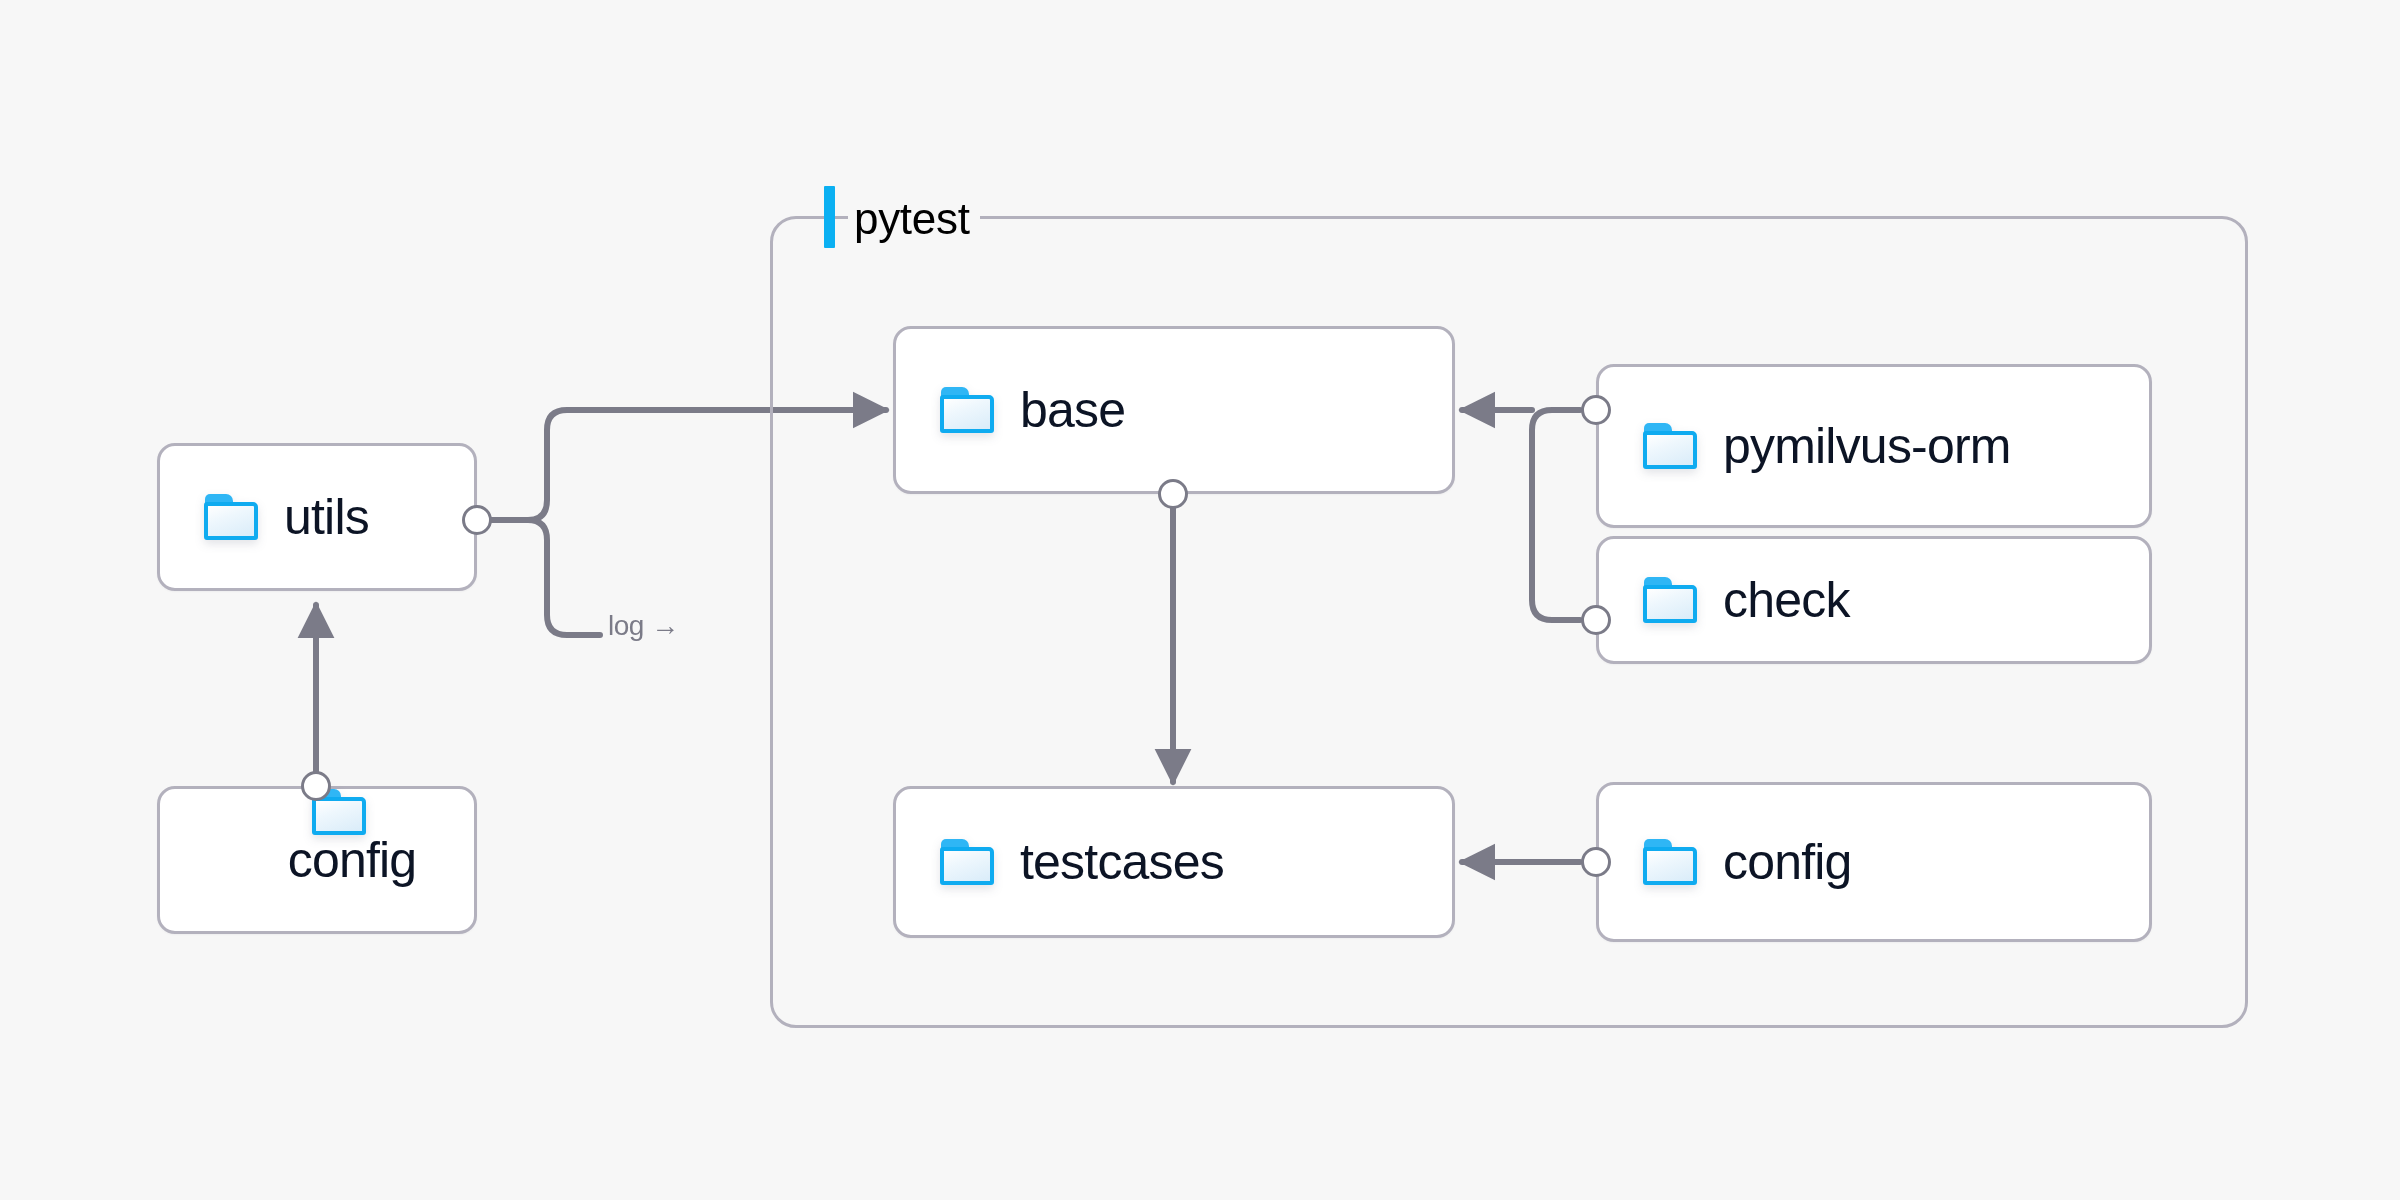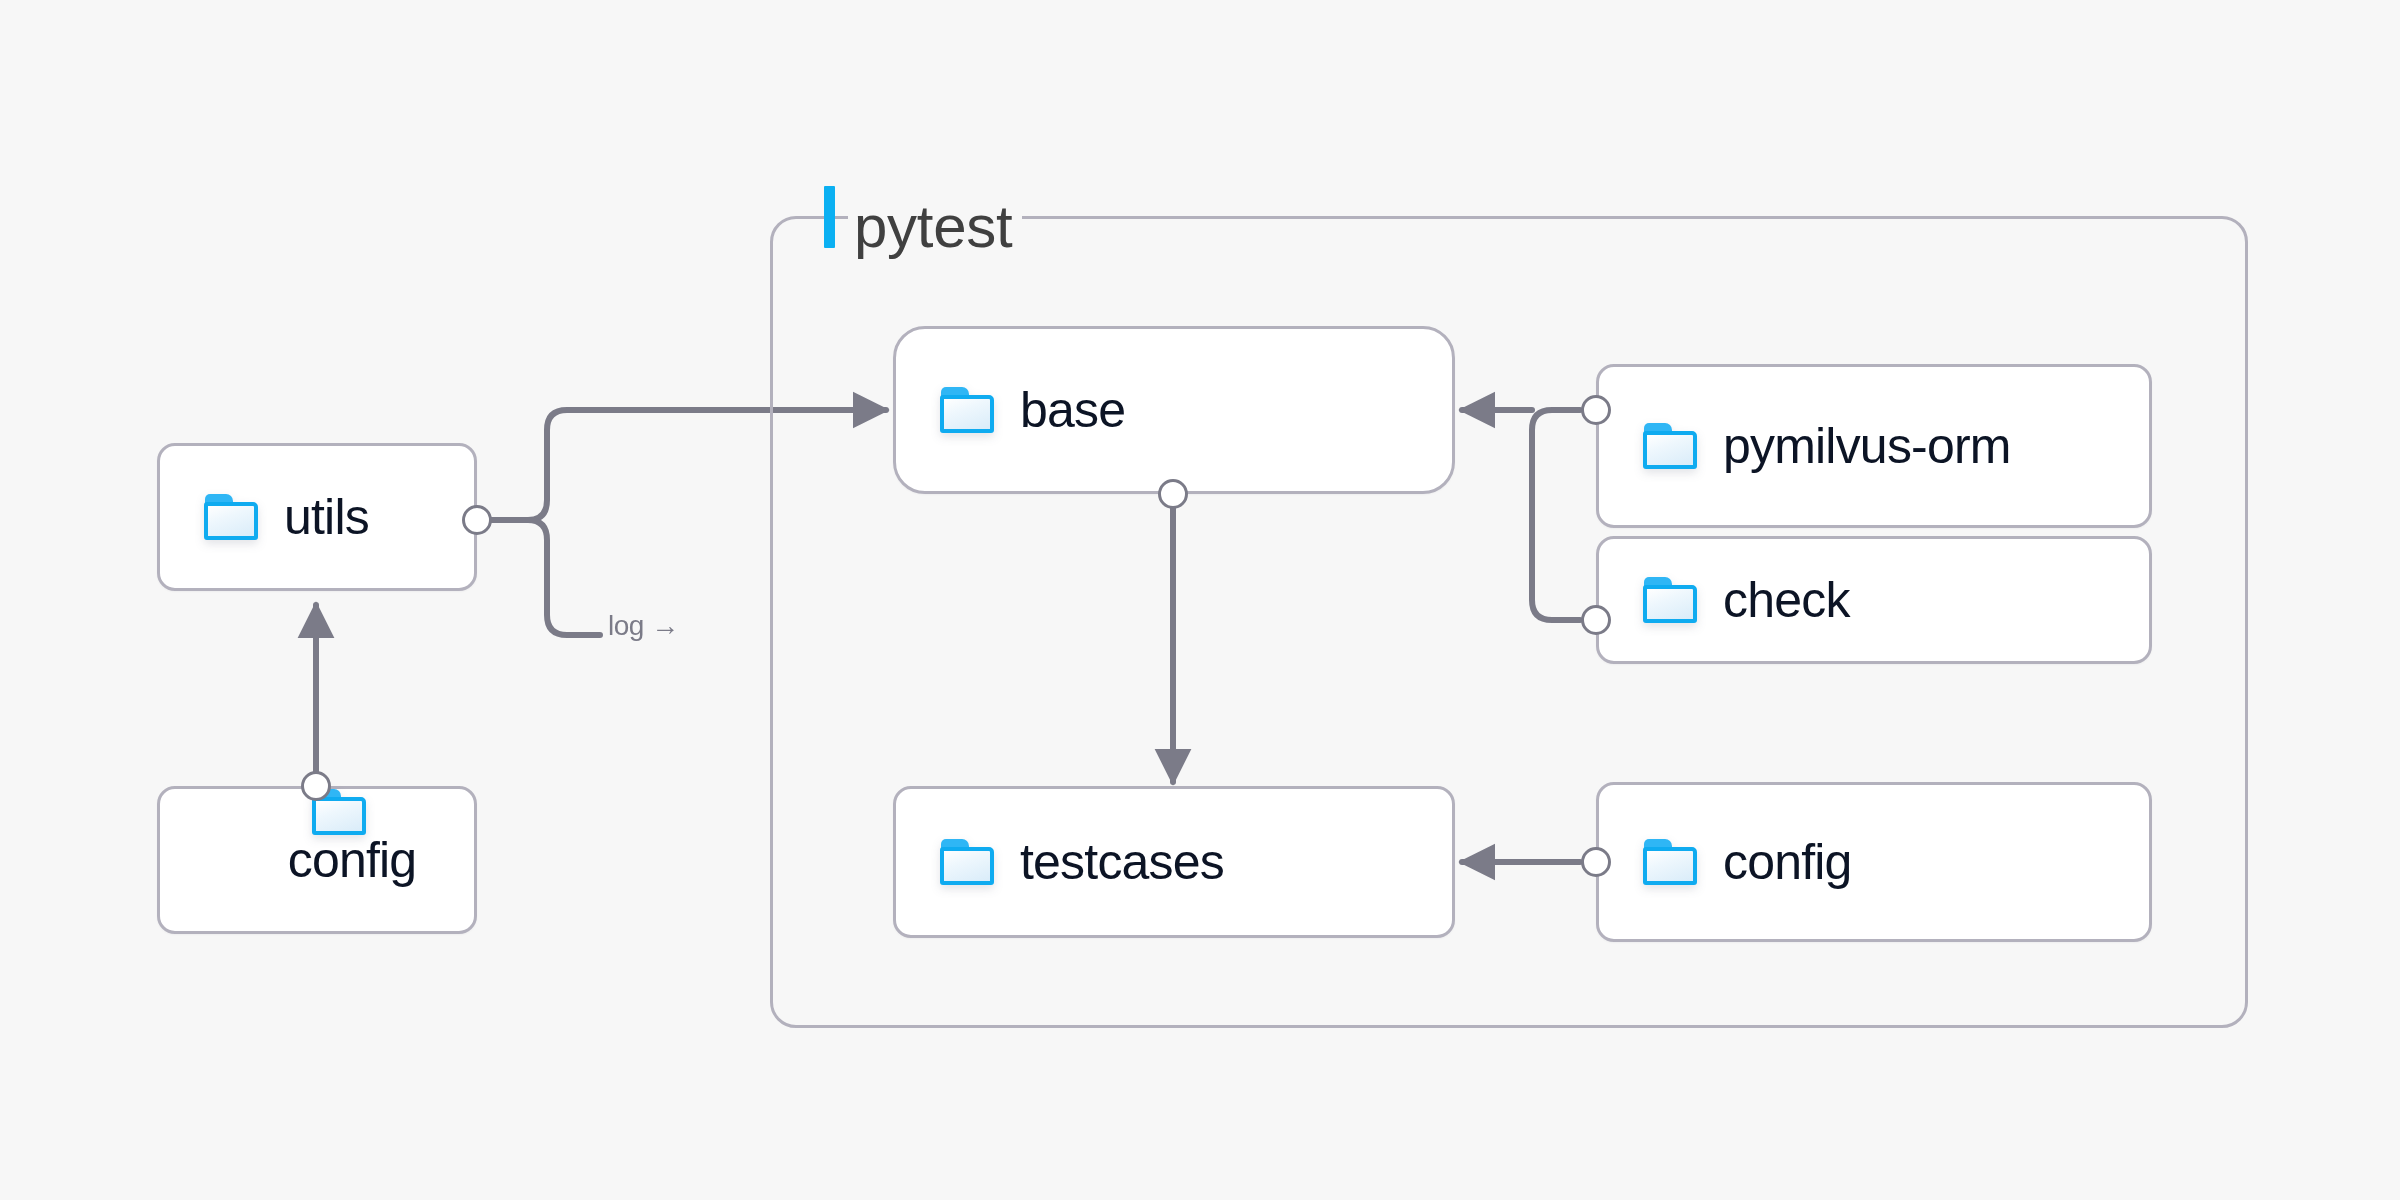--- a/index.html
+++ b/index.html
@@ -33,22 +33,22 @@
     background: transparent;
   }
   .group-label-bar {
     position: absolute;
     width: 11px;
     border-radius: 1px;
     background: #0bb0f2;
   }
   .group-label-text {
     position: absolute;
-    color: #404040;
-    font-size: 60px;
+    color: #000000;
+    font-size: 44px;
     letter-spacing: -0.3px;
     white-space: nowrap;
     background: #f7f7f7;
     padding: 0 10px 0 6px;
     line-height: 1;
   }
 
   
   .node {
     position: absolute;
@@ -162,21 +162,21 @@
   </div>
 
   <div class="node" style="left:157px; top:786px; width:320px; height:148px;flex-direction:column;">
     <span class="folder-icon">
       <span class="tab"></span>
         <span class="body"></span>
     </span>
     <span class="node-label">config</span>
   </div>
 
-  <div class="node" style="left:893px; top:326px; width:562px; height:168px;border-radius:32px;">
+  <div class="node" style="left:893px; top:326px; width:562px; height:168px;">
     <span class="folder-icon">
       <span class="tab"></span>
         <span class="body"></span>
     </span>
     <span class="node-label">base</span>
   </div>
 
   <div class="node" style="left:893px; top:786px; width:562px; height:152px;">
     <span class="folder-icon">
       <span class="tab"></span>

